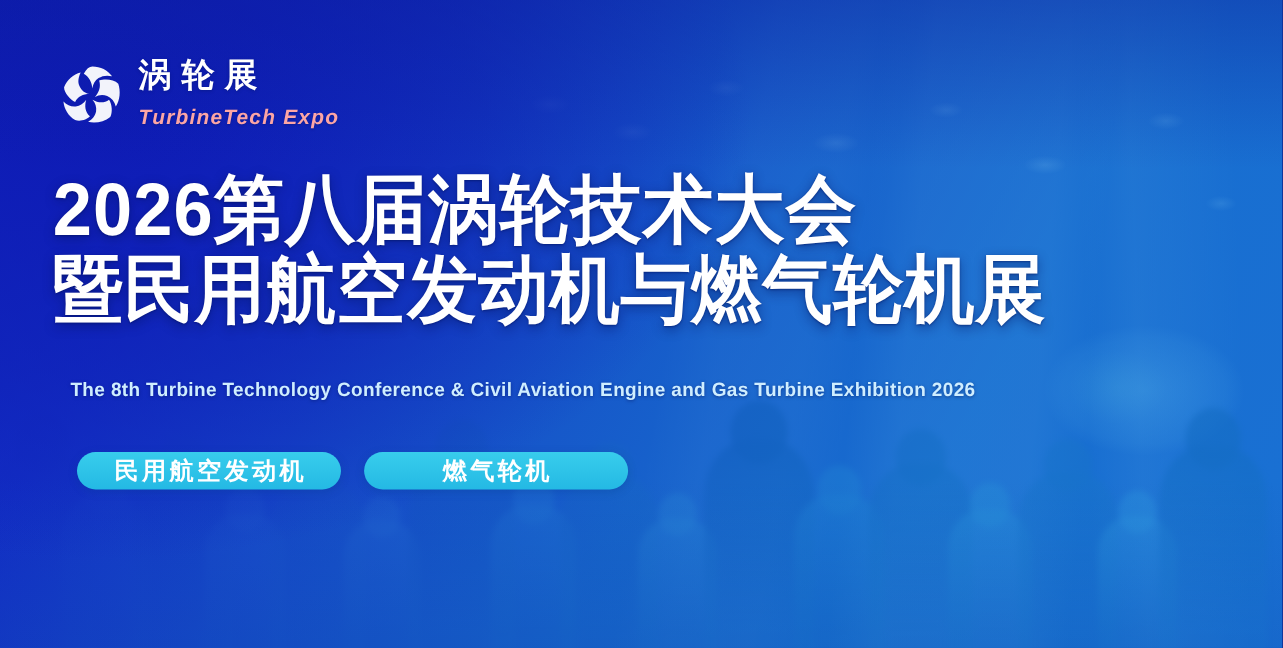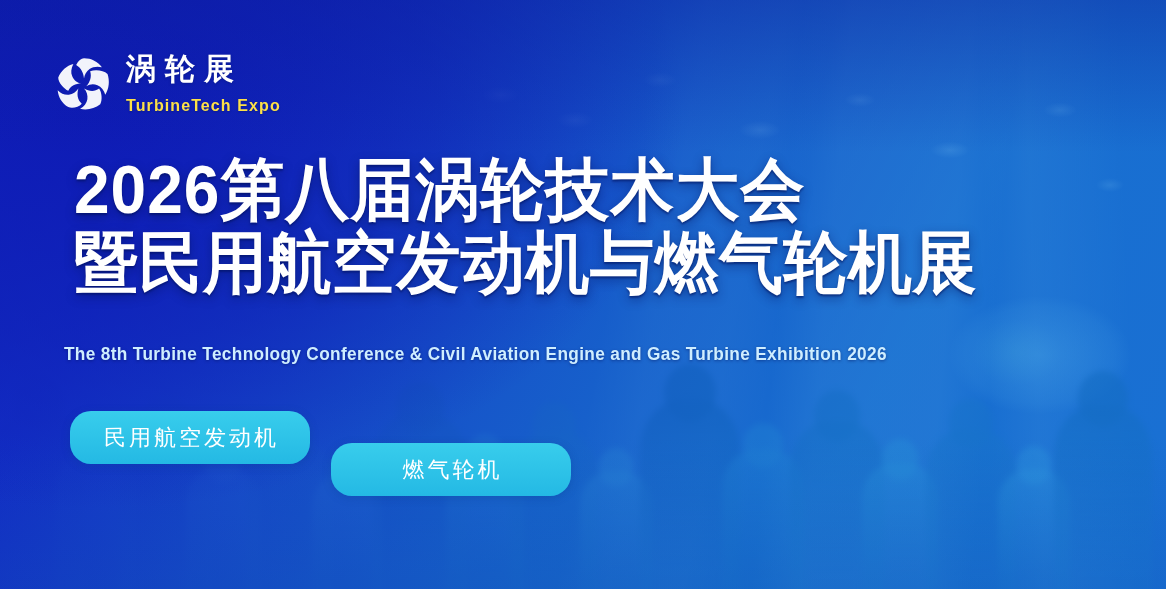--- a/index.html
+++ b/index.html
@@ -76,26 +76,26 @@
 
   
   .logo{ position:absolute; left:56px; top:52px; display:flex; align-items:center; gap:14px; }
   .logo-mark{ width:56px; height:56px; flex:none; }
   .logo-text{ display:flex; flex-direction:column; gap:14px; padding-top:2px; }
   .logo-cn{
     font-size:30px; font-weight:700; color:#fff; letter-spacing:9px;
     line-height:1; text-shadow:0 1px 3px rgba(0,20,80,.35);
   }
   .logo-en{
-    font-size:16px; font-weight:700; color:#fde047; letter-spacing:1.1px;
-    line-height:1; text-shadow:0 1px 2px rgba(0,20,80,.35);
-  }
-
-  
-  .title-block{ position:absolute; left:74px; top:152px; }
+    font-size:19px; font-weight:700; color:#fca5a5; letter-spacing:1.1px;
+    line-height:1; text-shadow:0 1px 2px rgba(0,20,80,.35);font-style:italic;
+  }
+
+  
+  .title-block{ position:absolute; left:48px; top:152px; }
   .title-line{
     color:#ffffff;
     font-weight:700;
     font-size:64px;
     line-height:73px;
     letter-spacing:1px;
     white-space:nowrap;
     text-shadow:0 3px 10px rgba(3,18,90,.45), 0 1px 2px rgba(3,18,90,.55);
     transform:scaleY(1.06);
     transform-origin:left top;
@@ -111,33 +111,33 @@
     letter-spacing:.35px;
     white-space:nowrap;
     text-shadow:0 1px 3px rgba(3,18,90,.5);
     transform:scaleX(.985);
     transform-origin:left center;
   }
 
   
   .pills{ position:absolute; left:70px; top:411px; display:flex; gap:21px; }
   .pill{
-    height:53px;
+    height:34px;
     border-radius:21px;
     background:linear-gradient(180deg,#38cdec 0%,#24b9e4 100%);
     color:#ffffff;
     font-size:22px;
-    font-weight:400;
+    font-weight:700;
     letter-spacing:3px;
     display:flex; align-items:center; justify-content:center;
     text-indent:3px;
     box-shadow:0 2px 8px rgba(8,60,140,.28);
   }
   .pill-0{ width:240px; }
-  .pill-1{ width:240px;margin-top:32px; }
+  .pill-1{ width:240px; }
   .pill-2{ width:228px; }
 
   
   .meta{
     position:absolute; left:64px; top:487px;
     display:flex; align-items:center; gap:0;
     color:#ffffff;
     text-shadow:0 2px 6px rgba(3,18,90,.40);
   }
   .meta-date{

